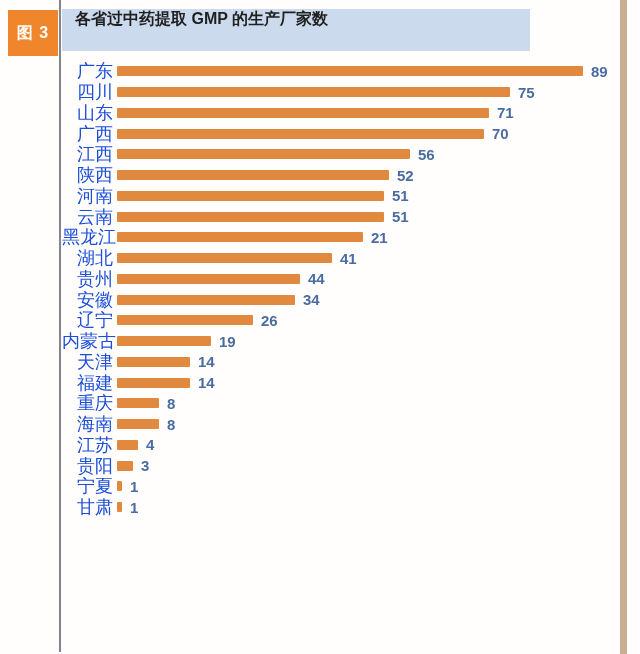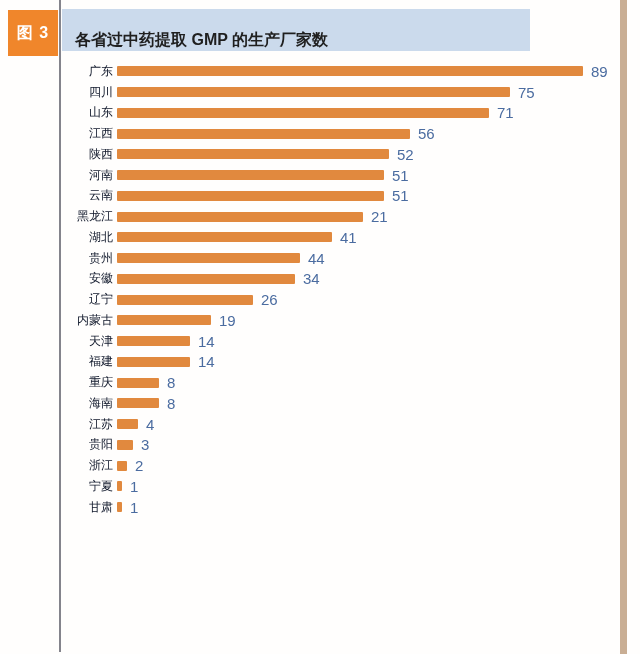--- a/index.html
+++ b/index.html
@@ -19,40 +19,40 @@
   .badge{
     position:absolute;left:8px;top:10px;width:50px;height:46px;
     background:var(--badge,#f0862b);
     color:#fff;font-size:16px;font-weight:bold;
     display:flex;align-items:center;justify-content:center;
     letter-spacing:1px;
   }
   .banner{
     position:absolute;left:62px;top:9px;width:468px;height:42px;
     background:var(--banner,#cbdaec);
-    display:flex;align-items:flex-end;
+    display:flex;align-items:flex-start;
   }
   .banner .title{
     padding-left:13px;font-size:16px;font-weight:bold;color:#1f1f1f;
   }
   .chart{
     position:absolute;left:62px;top:61px;width:556px;
   }
   .row{
     display:flex;align-items:center;height:20.75px;
   }
   .prov{
     width:51px;min-width:51px;text-align:right;padding-right:4px;
-    font-size:12px;color:#0f172a;white-space:nowrap;font-family:Liberation Serif, serif;
+    font-size:18px;color:#1d4ed8;white-space:nowrap;font-family:Liberation Serif, serif;
   }
   .bar{
     height:10px;background:var(--bar,#e1893e);border-radius:1px;
   }
   .val{
-    margin-left:8px;font-size:15px;font-weight:normal;
+    margin-left:8px;font-size:15px;font-weight:bold;
     color:var(--vallabel,#4b6ca0);
   }
 </style>
 </head>
 <body style="--bar: #e1893e; --vallabel: #4b6ca0; --badge: #f0862b; --banner: #cbdaec; --divider: #84848c; --strip: #c9ae94;">
 
 <div class="right-strip"></div>
 <div class="vline"></div>
 
 <div class="badge">
@@ -71,20 +71,25 @@
     </div>
     <div class="row">
       <span class="prov">四川</span>
       <span class="bar" style="width: 393px;"></span>
       <span class="val">75</span>
     </div>
     <div class="row">
       <span class="prov">山东</span>
       <span class="bar" style="width: 372px;"></span>
       <span class="val">71</span>
+    </div>
+    <div class="row">
+      <span class="prov">广西</span>
+      <span class="bar" style="width: 367px;"></span>
+      <span class="val">70</span>
     </div>
     <div class="row">
       <span class="prov">江西</span>
       <span class="bar" style="width: 293px;"></span>
       <span class="val">56</span>
     </div>
     <div class="row">
       <span class="prov">陕西</span>
       <span class="bar" style="width: 272px;"></span>
       <span class="val">52</span>
@@ -153,25 +158,20 @@
       <span class="prov">江苏</span>
       <span class="bar" style="width: 21px;"></span>
       <span class="val">4</span>
     </div>
     <div class="row">
       <span class="prov">贵阳</span>
       <span class="bar" style="width: 16px;"></span>
       <span class="val">3</span>
     </div>
     <div class="row">
-      <span class="prov">浙江</span>
-      <span class="bar" style="width: 10px;"></span>
-      <span class="val">2</span>
-    </div>
-    <div class="row">
       <span class="prov">宁夏</span>
       <span class="bar" style="width: 5px;"></span>
       <span class="val">1</span>
     </div>
     <div class="row">
       <span class="prov">甘肃</span>
       <span class="bar" style="width: 5px;"></span>
       <span class="val">1</span>
     </div>
   </div>

